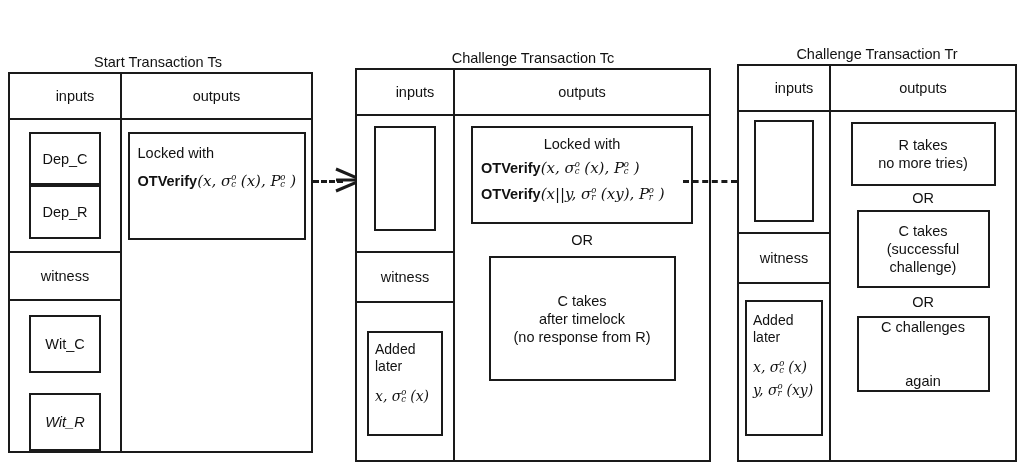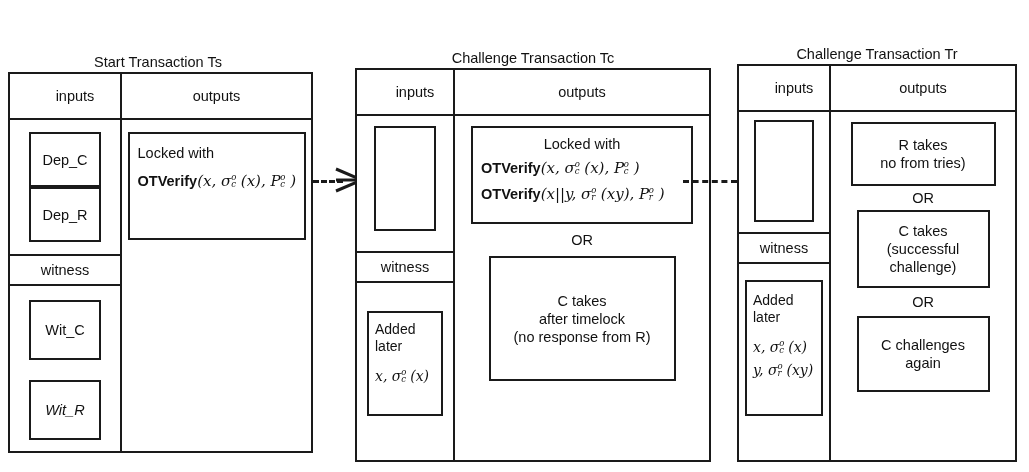--- a/index.html
+++ b/index.html
@@ -100,21 +100,21 @@
     line-height: 18px;
   }
   .ibox.center { align-items: center; text-align: center; }
   .ibox.left   { align-items: flex-start; text-align: left; }
 
   
   .witness-bar {
     border-top: 2.5px solid #1a1a1a;
     border-bottom: 2.5px solid #1a1a1a;
     box-sizing: border-box;
-    height: 32px;
+    height: 52px;
     display: flex;
     align-items: center;
     justify-content: center;
     font-size: 14.5px;
   }
 
   .or-label {
     font-size: 14.5px;
     text-align: center;
   }
@@ -284,34 +284,34 @@
           <div style="font-size:14px;line-height:17px;">Added</div>
           <div style="font-size:14px;line-height:17px;margin-bottom:10px;">later</div>
           <div class="formula" style="font-size:14px;line-height:23px;"><span class="m">x,&nbsp;</span><span class="sigma">σ<span class="sp">o</span><span class="sb">c</span></span><span class="m">&nbsp;&nbsp;(x)</span></div>
           <div class="formula" style="font-size:14px;line-height:23px;"><span class="m">y,&nbsp;</span><span class="sigma">σ<span class="sp">o</span><span class="sb">r</span></span><span class="m">&nbsp;&nbsp;(xy)</span></div>
         </div>
       </div>
 
       <div class="col-out">
         <div class="ibox center" style="width:145px;height:64px;margin-top:10px;">
           <div>R takes</div>
-          <div>no from tries)</div>
+          <div>no more tries)</div>
         </div>
 
         <div class="or-label" style="margin-top:4px;">OR</div>
 
         <div class="ibox center" style="width:133px;height:78px;margin-top:4px;">
           <div>C takes</div>
           <div>(successful</div>
           <div>challenge)</div>
         </div>
 
         <div class="or-label" style="margin-top:6px;">OR</div>
 
-        <div class="ibox center" style="width:133px;height:76px;margin-top:6px;">
+        <div class="ibox center" style="width:133px;height:76px;margin-top:6px;justify-content:space-between;">
           <div>C challenges</div>
           <div>again</div>
         </div>
       </div>
     </div>
   </div>
 
 </div>
 
 </body></html>

